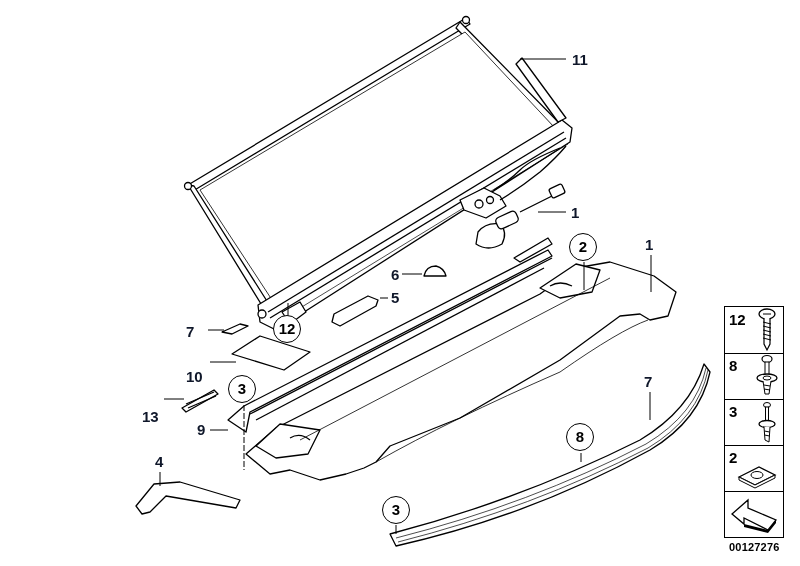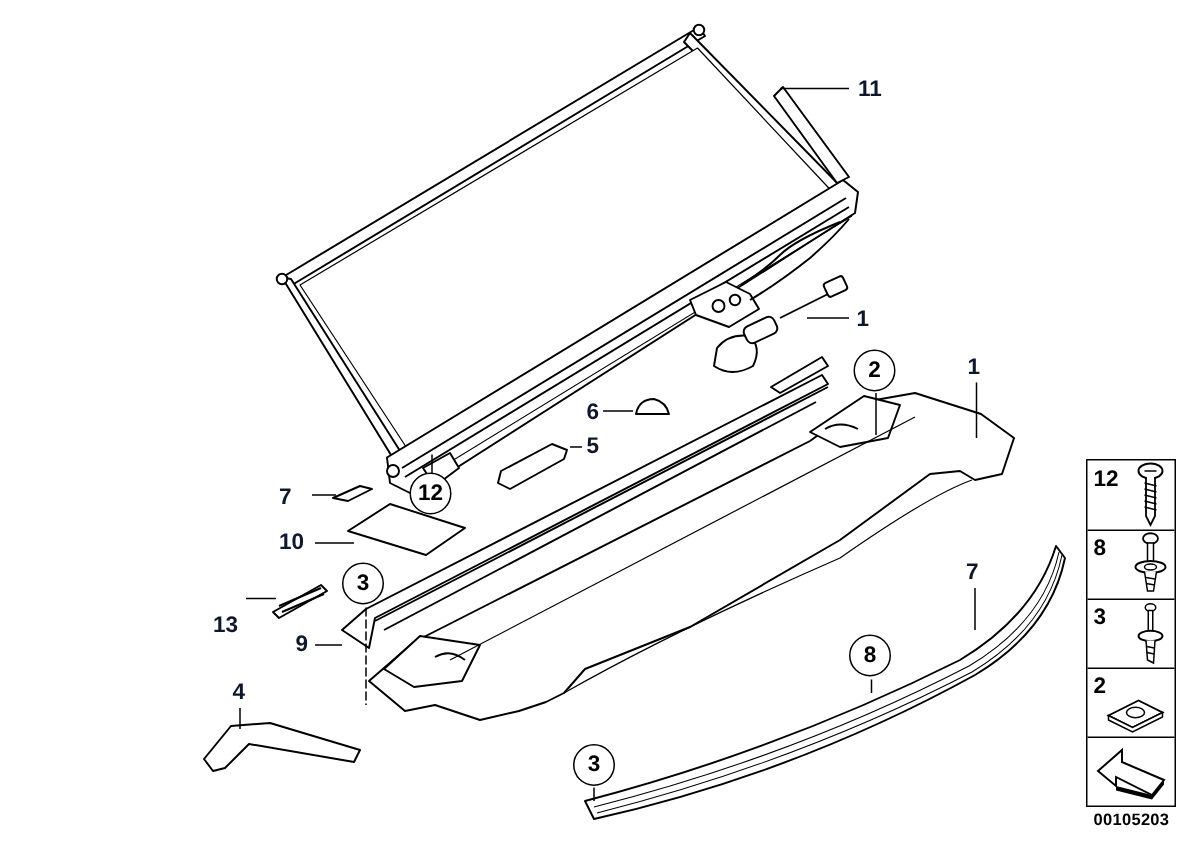--- a/index.html
+++ b/index.html
@@ -115,21 +115,21 @@
 </svg>
 
 <div class="lbl" style="left:572px;top:52px;">11</div>
 <div class="lbl" style="left:571px;top:205px;">1</div>
 <div class="lbl" style="left:645px;top:237px;">1</div>
 <div class="circ" style="left:569px;top:233px;">2</div>
 <div class="lbl" style="left:391px;top:267px;">6</div>
 <div class="lbl" style="left:391px;top:290px;">5</div>
 <div class="circ" style="left:273px;top:315px;">12</div>
 <div class="lbl" style="left:186px;top:324px;">7</div>
-<div class="lbl" style="left:186px;top:354px;">10</div>
+<div class="lbl" style="left:186px;top:369px;">10</div>
 <div class="circ" style="left:228px;top:375px;">3</div>
 <div class="lbl" style="left:142px;top:391px;margin-top:18px;">13</div>
 <div class="lbl" style="left:197px;top:422px;">9</div>
 <div class="lbl" style="left:155px;top:454px;">4</div>
 <div class="lbl" style="left:644px;top:374px;">7</div>
 <div class="circ" style="left:566px;top:423px;">8</div>
 <div class="circ" style="left:382px;top:496px;">3</div>
 
 <div class="legend">
   <div class="lcell" style="top:0;height:46px;">
@@ -171,13 +171,13 @@
     </svg>
   </div>
   <div class="lcell" style="top:184px;height:46px;border-bottom:none;">
     <svg width="52" height="40" style="left:3px;top:3px;" viewBox="0 0 52 40">
       <polygon points="4,20 20,6 20,14 48,26 40,36 16,24 16,30" fill="#fff" stroke="#000" stroke-width="1.3"></polygon>
       <polygon points="16,30 16,33 40,39 48,29 48,26 40,36" fill="#000"></polygon>
     </svg>
   </div>
 </div>
 
-<div class="docid">00105203</div>
+<div class="docid">00127276</div>
 
 </body></html>

